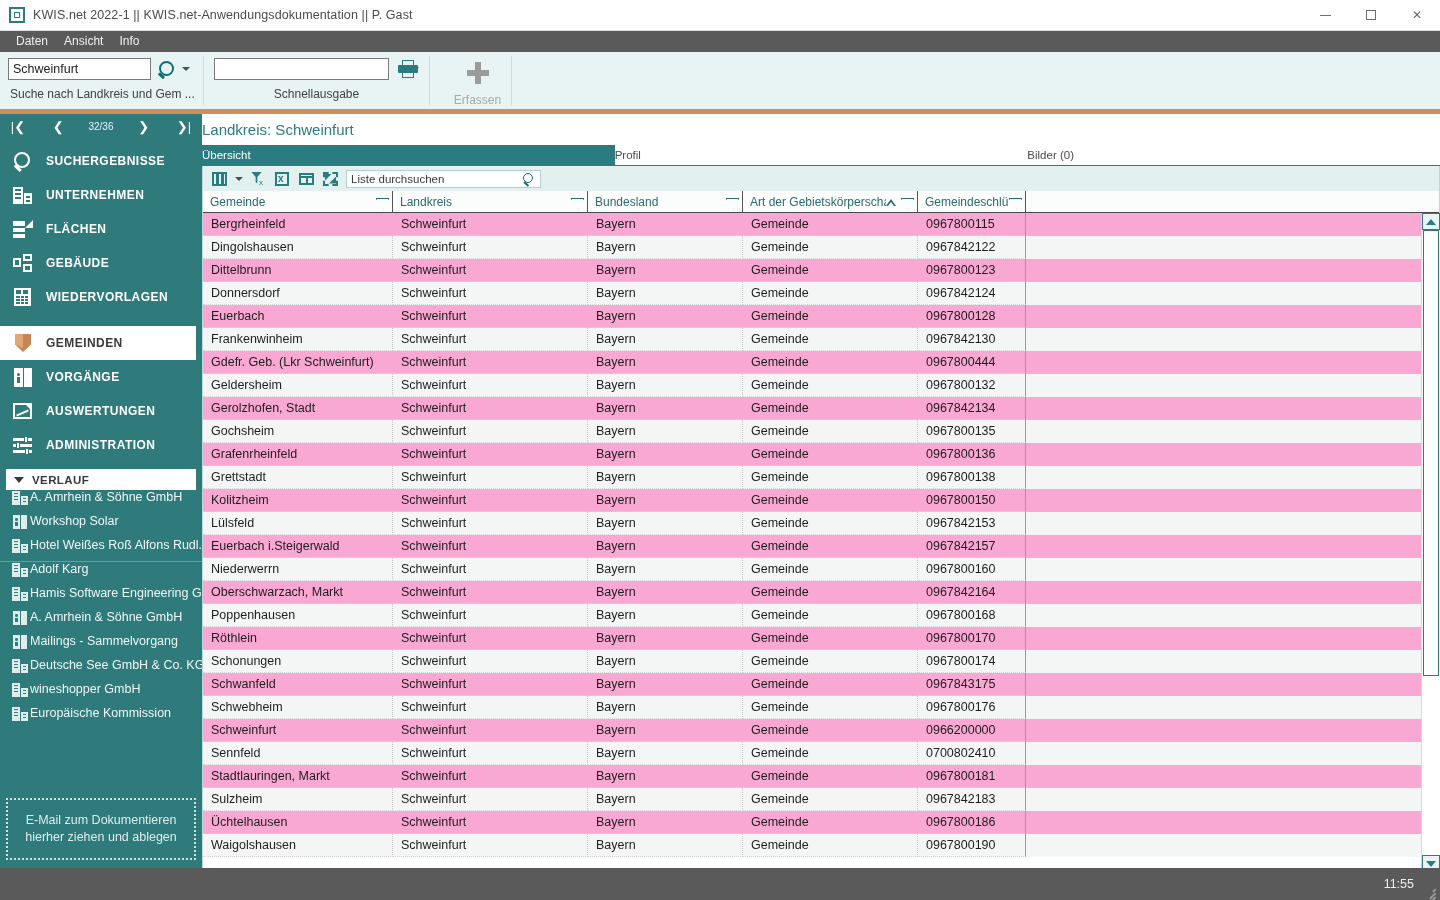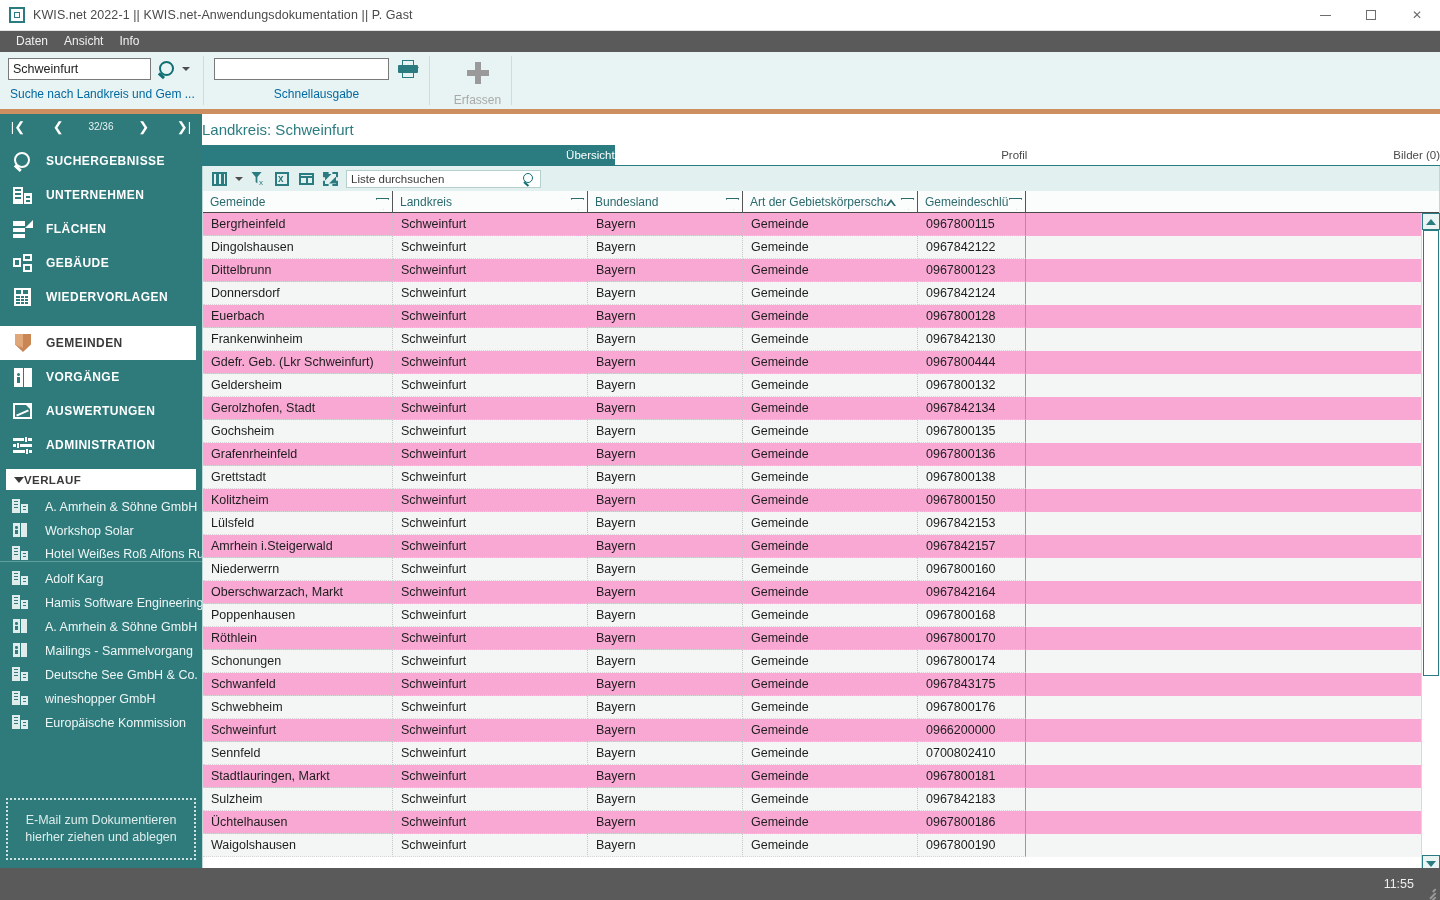--- a/index.html
+++ b/index.html
@@ -60,21 +60,21 @@
   }
   .mag::after {
     content:""; position:absolute; left:2px; top:12px; width:7px; height:2.5px;
     background:#0f6f74; transform:rotate(42deg); transform-origin:left center;
   }
   .caret-d {
     width:0;height:0;border-left:4px solid transparent;border-right:4px solid transparent;
     border-top:4px solid #4e4e4e;
   }
   .group-caption {
-    font-size:12px; color:#0369a1; text-align:center; margin-top:7px;
+    font-size:12px; color:#404040; text-align:center; margin-top:7px;
   }
   .group-caption.left { text-align:left; padding-left:2px; }
 
   .group-print { width:225px; padding:6px 10px 0 10px; }
   .print-row { display:flex; align-items:center; gap:9px; justify-content:center; }
   .print-input { width:175px; height:22px; border:1px solid #7a7a7a; background:#fff; }
   .printer { width:20px; height:18px; position:relative; }
   .printer .body { position:absolute; left:0; top:5px; width:20px; height:8px; background:#2b7c80; border-radius:1px;}
   .printer .top { position:absolute; left:4px; top:0; width:12px; height:5px; border:1.5px solid #2b7c80; border-bottom:none;}
   .printer .out { position:absolute; left:4px; top:12px; width:12px; height:6px; border:1.5px solid #2b7c80; background:#e8f4f3;}
@@ -157,26 +157,26 @@
   .i-adm .l1{position:absolute;left:1px;top:3px;width:19px;height:2.5px;background:#fff;}
   .i-adm .l2{position:absolute;left:1px;top:9px;width:19px;height:2.5px;background:#fff;}
   .i-adm .l3{position:absolute;left:1px;top:15px;width:19px;height:2.5px;background:#fff;}
   .i-adm .k1{position:absolute;left:12px;top:1px;width:4px;height:7px;background:#fff;border:1.5px solid #2f7b7c;}
   .i-adm .k2{position:absolute;left:4px;top:7px;width:4px;height:7px;background:#fff;border:1.5px solid #2f7b7c;}
   .i-adm .k3{position:absolute;left:13px;top:13px;width:4px;height:7px;background:#fff;border:1.5px solid #2f7b7c;}
 
   
   .verlauf-hdr {
     margin:7px 6px 0 6px; height:21px; background:#fff; color:#3a3a3a;
-    display:flex; align-items:center; padding-left:8px;
+    display:flex; align-items:center; gap:8px; padding-left:8px;
     font-size:11.5px; font-weight:bold; letter-spacing:0.4px;
   }
   .tri-d { width:0;height:0;border-left:5px solid transparent;border-right:5px solid transparent;border-top:6px solid #3a3a3a;}
   .hist-item {
-    height:24px; display:flex; align-items:flex-end; gap:16px; padding-left:12px;
+    height:24px; display:flex; align-items:flex-start; gap:1px; padding-left:12px;
     font-size:12.5px; color:#eef6f5; white-space:nowrap; overflow:hidden;
   }
   .hist-item.sep { border-bottom:1px solid #62a0a0; }
   .hist-ic { width:17px; height:16px; position:relative; flex:none; }
   .hi-bld .a{position:absolute;left:0;top:1px;width:8px;height:14px;background:#dfeceb;}
   .hi-bld .b{position:absolute;left:9px;top:6px;width:7px;height:9px;background:#dfeceb;}
   .hi-bld .g1{position:absolute;left:2px;top:3px;width:4px;height:1.2px;background:#2f7b7c;}
   .hi-bld .g2{position:absolute;left:2px;top:6px;width:4px;height:1.2px;background:#2f7b7c;}
   .hi-bld .g3{position:absolute;left:2px;top:9px;width:4px;height:1.2px;background:#2f7b7c;}
   .hi-bld .g4{position:absolute;left:11px;top:8px;width:3px;height:1.2px;background:#2f7b7c;}
@@ -193,21 +193,21 @@
     font-size:12.5px; color:#dceceb; line-height:17px;
   }
 
   
   .main {
     position:absolute; left:202px; top:114px; width:1238px; height:754px; background:#ffffff;
   }
   .page-title { height:31px; display:flex; align-items:center; 
     font-size:15px; color:#2b7c80; }
   .tabs { height:21px; display:flex; background:#ffffff; border-bottom:1px solid #2b7c80; }
-  .tab { flex:1; display:flex; align-items:center; justify-content:flex-end;
+  .tab { flex:1; display:flex; align-items:center; justify-content:flex-start;
     font-size:11.5px; color:#4a4a4a; }
   .tab.active { background:#2b7c80; color:#ffffff; }
 
   .list-toolbar {
     height:25px; background:#e2f1f0; display:flex; align-items:center; gap:7px; padding-left:8px;
     border-left:1px solid #bcd9d7; border-right:1px solid #bcd9d7;
   }
   .lt-ic { width:17px; height:16px; position:relative; }
   .t-cols .o{position:absolute;left:1px;top:1px;width:15px;height:14px;border:2px solid #2b7c80;}
   .t-cols .f{position:absolute;left:5px;top:3px;width:3px;height:10px;background:#2b7c80;}
@@ -752,21 +752,21 @@
             <div class="gcell c5 last">0967800150</div>
           </div>
           <div class="grow even">
             <div class="gcell c1">Lülsfeld</div>
             <div class="gcell c2">Schweinfurt</div>
             <div class="gcell c3">Bayern</div>
             <div class="gcell c4">Gemeinde</div>
             <div class="gcell c5 last">0967842153</div>
           </div>
           <div class="grow odd">
-            <div class="gcell c1">Amrhein i.Steigerwald</div>
+            <div class="gcell c1">Euerbach i.Steigerwald</div>
             <div class="gcell c2">Schweinfurt</div>
             <div class="gcell c3">Bayern</div>
             <div class="gcell c4">Gemeinde</div>
             <div class="gcell c5 last">0967842157</div>
           </div>
           <div class="grow even">
             <div class="gcell c1">Niederwerrn</div>
             <div class="gcell c2">Schweinfurt</div>
             <div class="gcell c3">Bayern</div>
             <div class="gcell c4">Gemeinde</div>

